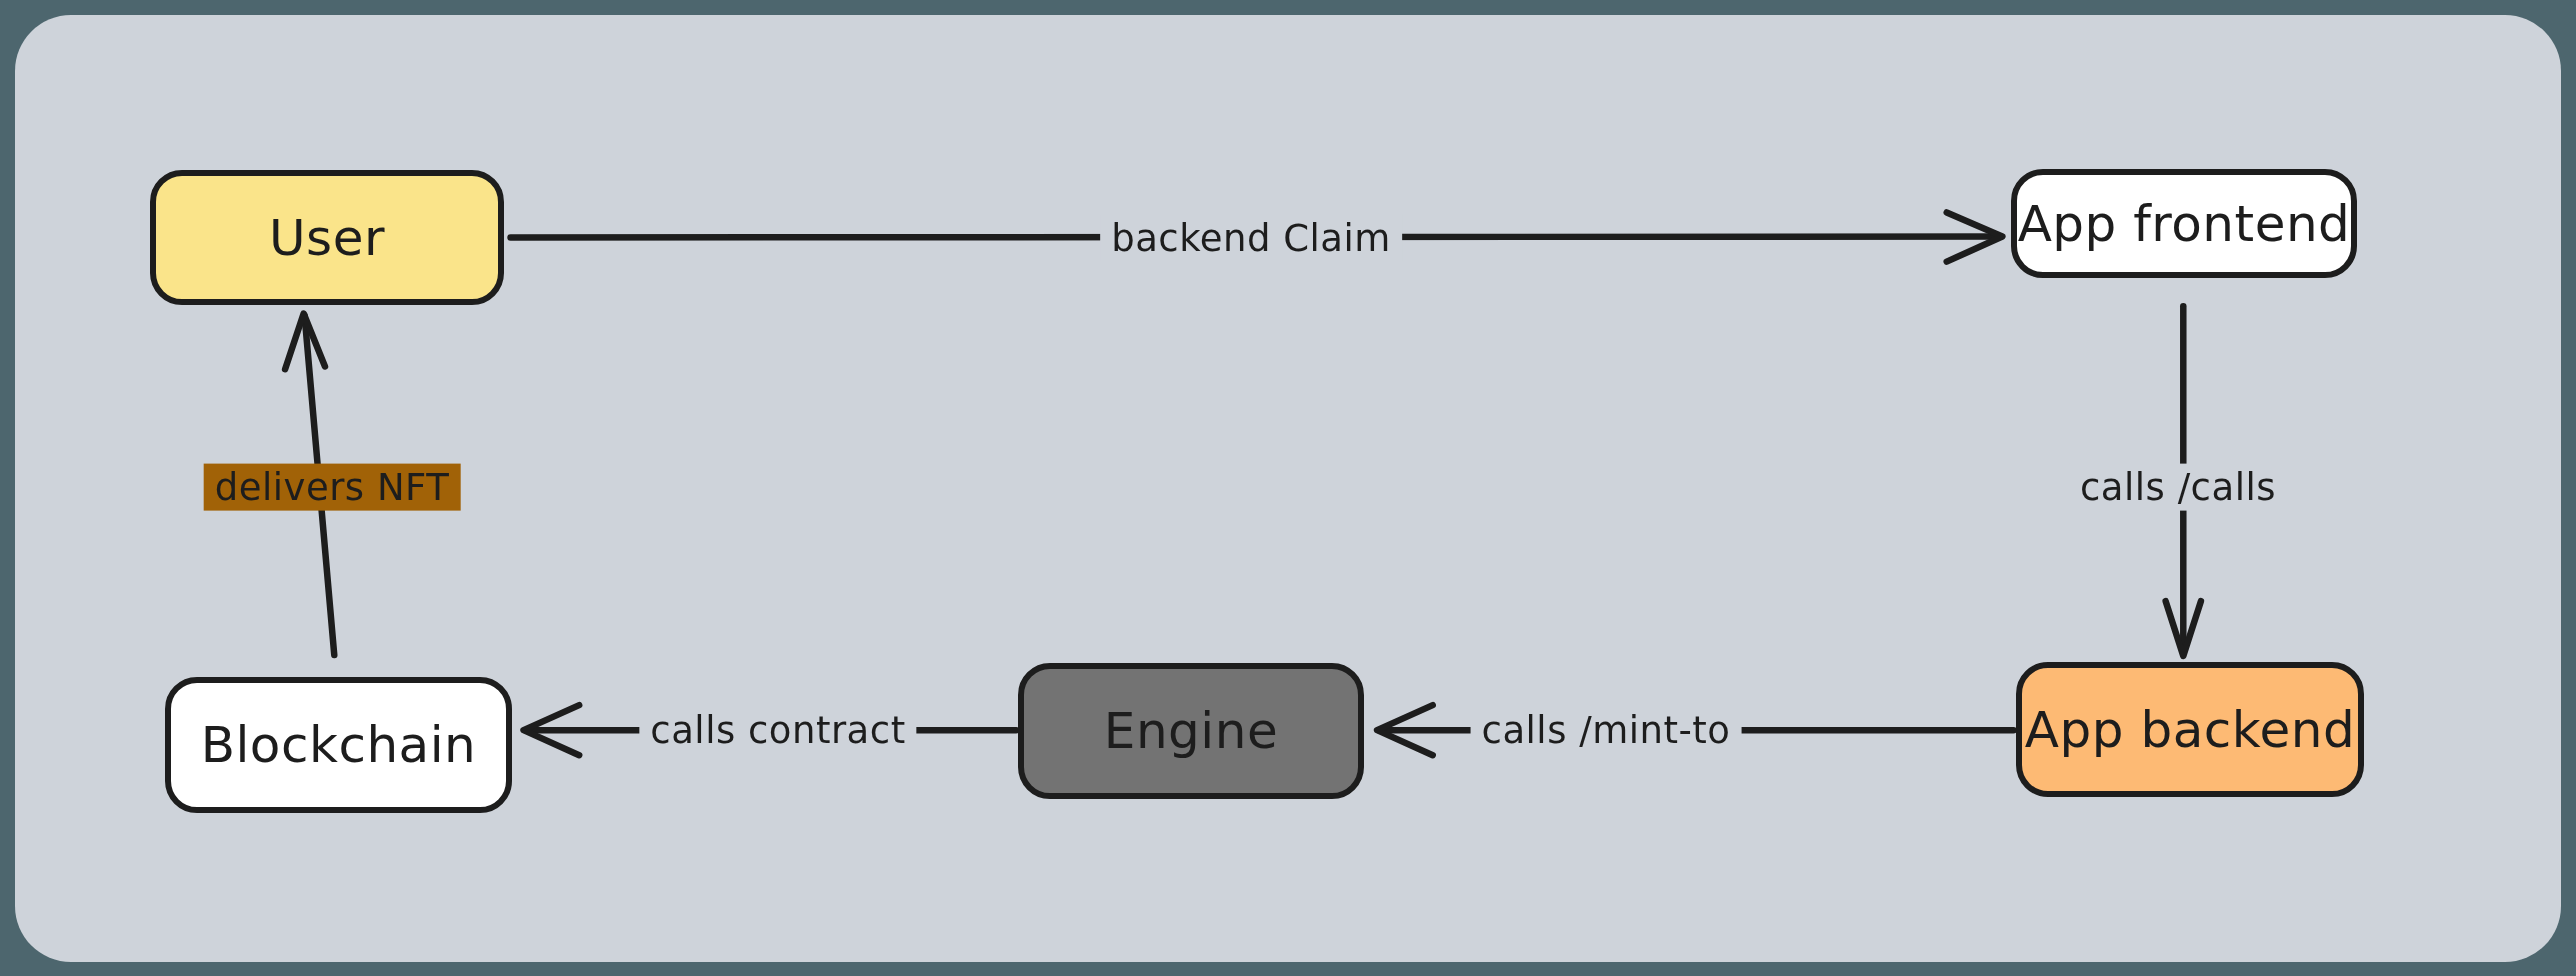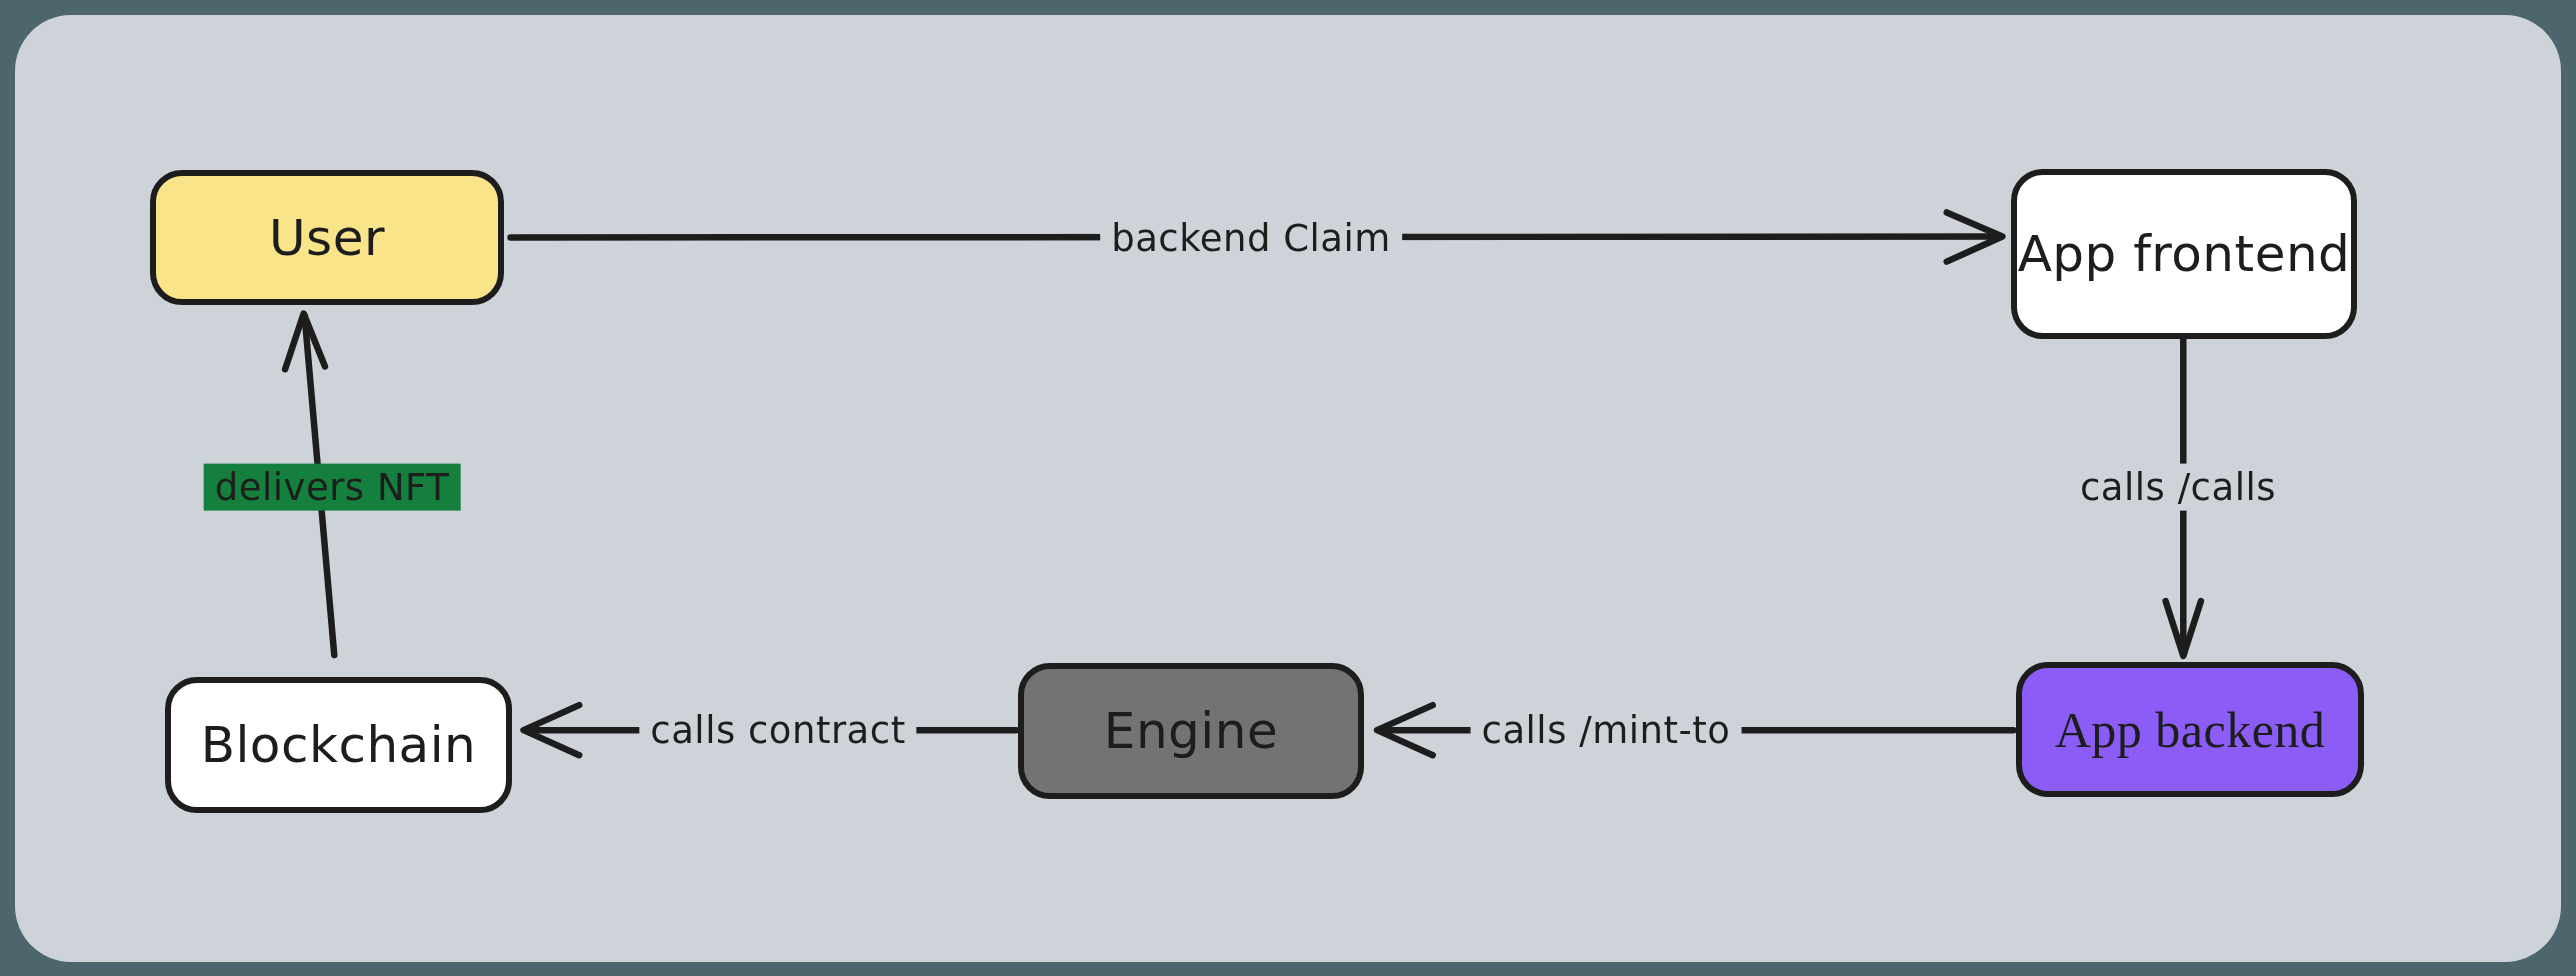--- a/index.html
+++ b/index.html
@@ -38,21 +38,21 @@
     display: flex;
     align-items: center;
     justify-content: center;
     font-size: 50px;
     font-weight: 500;
     letter-spacing: 0.5px;
     color: #1d1d1d;
     white-space: nowrap;
   }
   .node-user       { left: 150px;  top: 170px; width: 354px; height: 135px; }
-  .node-frontend   { left: 2011px; top: 169px; width: 346px; height: 170px; }
+  .node-frontend   { left: 2011px; top: 169px; width: 346px; height: 109px; }
   .node-backend    { left: 2016px; top: 662px; width: 348px; height: 135px; }
   .node-engine     { left: 1018px; top: 663px; width: 346px; height: 136px; }
   .node-blockchain { left: 165px;  top: 677px; width: 347px; height: 136px; }
   .edge-label {
     position: absolute;
     transform: translate(-50%, -50%);
     font-size: 37px;
     font-weight: 500;
     color: #1d1d1d;
     padding: 1.9px 11px;
@@ -98,29 +98,29 @@
       <path d="M307,398 L327,338 L350,395"></path>
     </g>
   </svg>
 
   <div class="node node-user" style="background-color: rgb(250, 228, 138);">
     <span>User</span>
   </div>
   <div class="node node-frontend" style="background-color: rgb(255, 255, 255);">
     <span>App frontend</span>
   </div>
-  <div class="node node-backend" style="background-color: #8b5cf6; font-family: Liberation Serif, serif;">
+  <div class="node node-backend" style="background-color: #fdba74;">
     <span>App backend</span>
   </div>
   <div class="node node-engine" style="background-color: #737373;">
     <span>Engine</span>
   </div>
   <div class="node node-blockchain" style="background-color: rgb(255, 255, 255);">
     <span>Blockchain</span>
   </div>
 
   <div class="edge-label el-1" style="background-color: rgb(206, 211, 218);">backend Claim</div>
   <div class="edge-label el-2" style="background-color: rgb(206, 211, 218);">calls /calls</div>
   <div class="edge-label el-3" style="background-color: rgb(206, 211, 218);">calls /mint-to</div>
   <div class="edge-label el-4" style="background-color: rgb(206, 211, 218);">calls contract</div>
-  <div class="edge-label el-5" style="background-color: #15803d;">delivers NFT</div>
+  <div class="edge-label el-5" style="background-color: #a16207;">delivers NFT</div>
 </div>
 
 
 </body></html>

